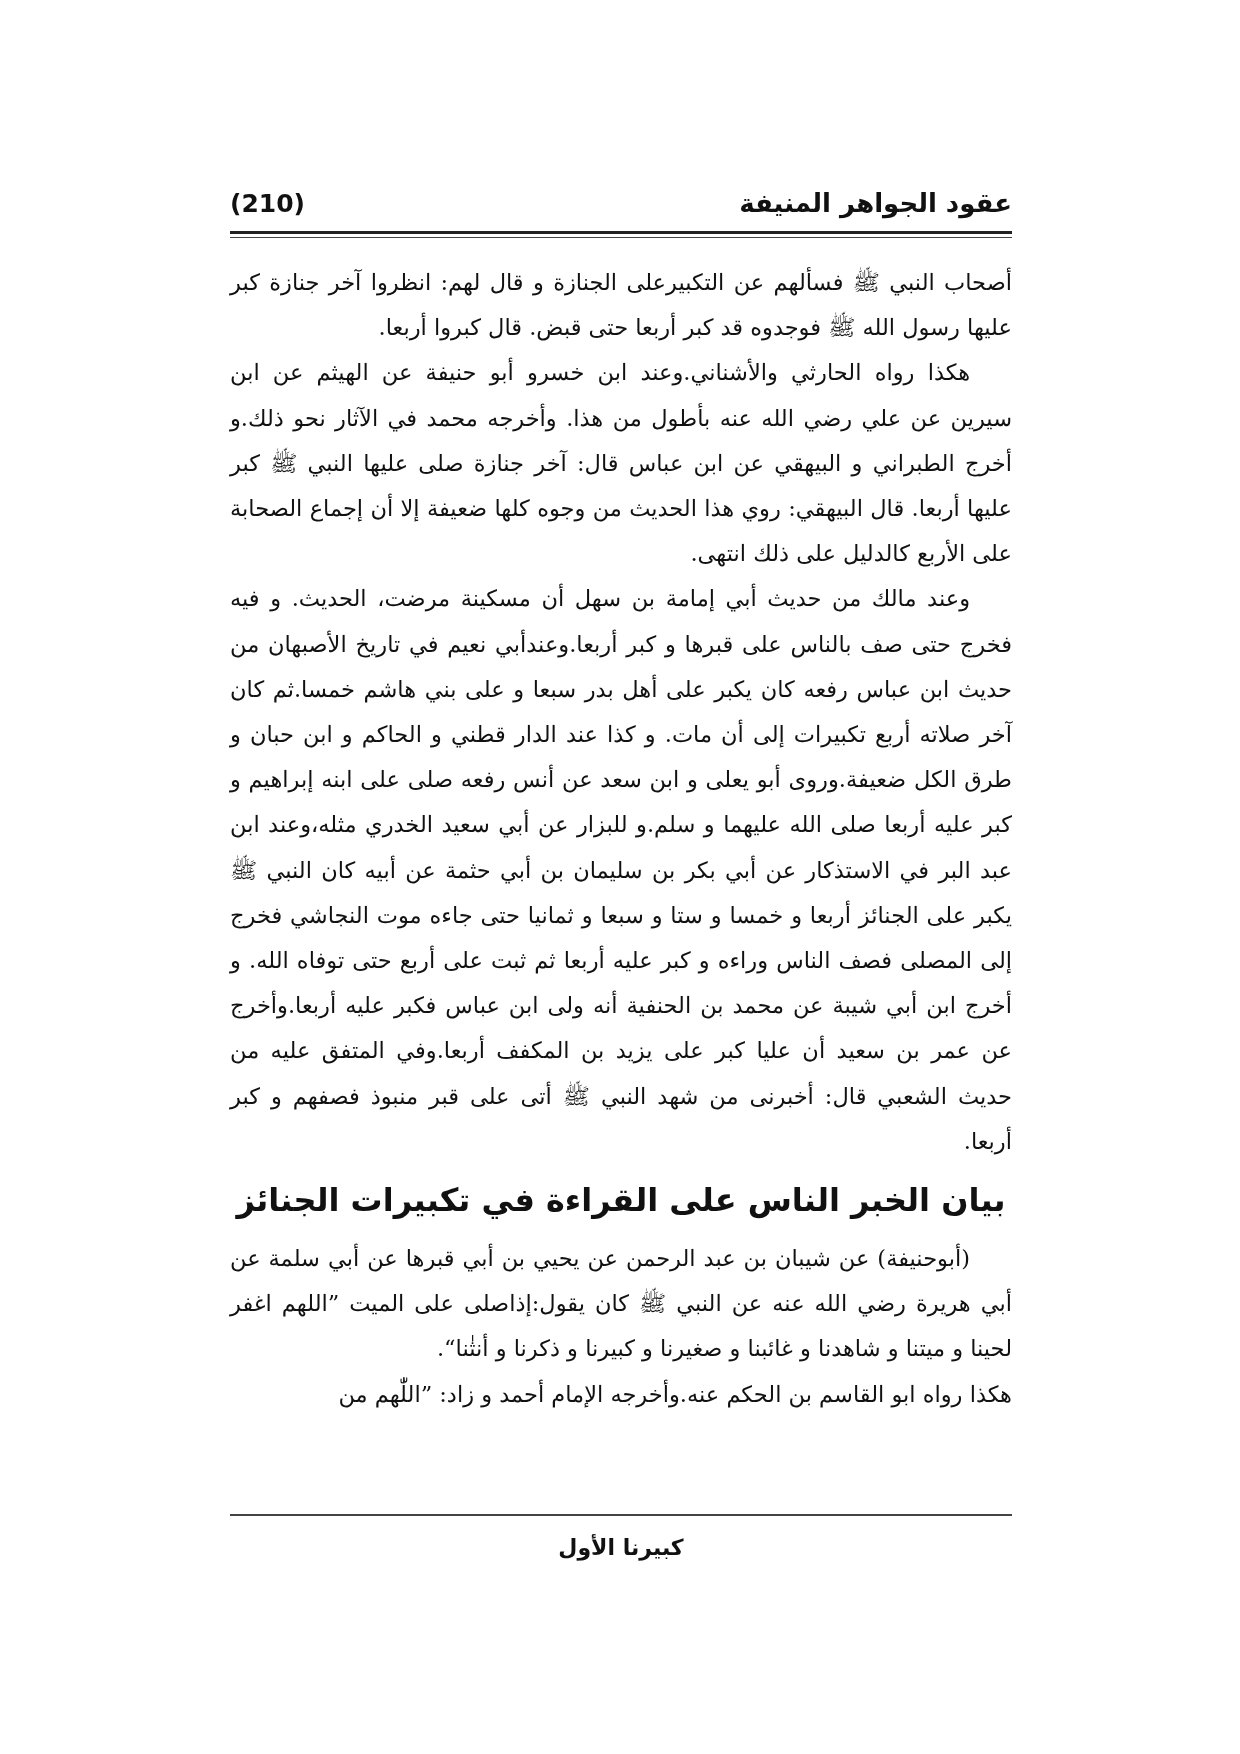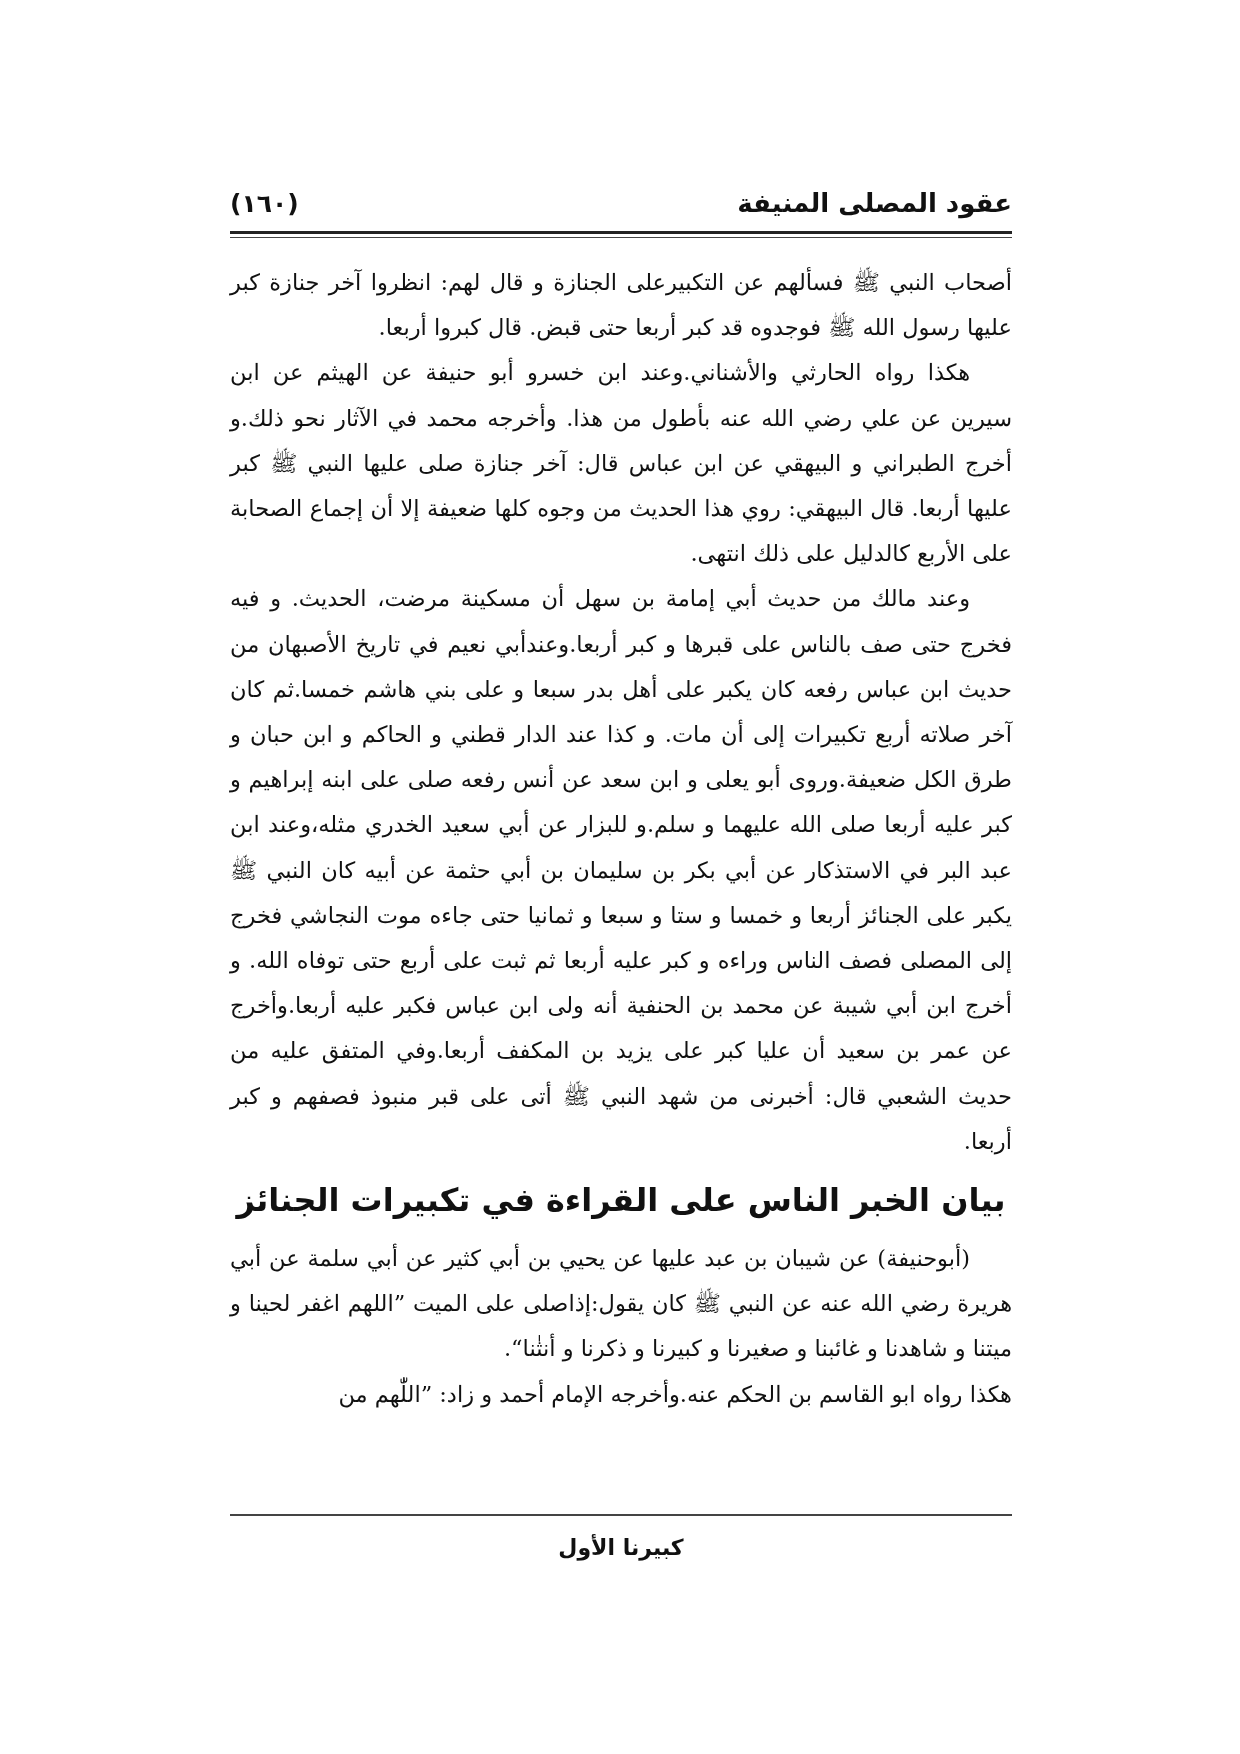--- a/index.html
+++ b/index.html
@@ -107,33 +107,33 @@
       font-size: 22px;
       line-height: 40px;
     }
   </style>
 </head>
 <body>
 
 <div class="page">
 
   <div class="running-header">
-    <span class="book-title">عقود المصلى المنيفة</span>
-    <span class="page-number">(١٦٠)</span>
+    <span class="book-title">عقود الجواهر المنيفة</span>
+    <span class="page-number">(210)</span>
   </div>
   <div class="header-rule"></div>
   <div class="header-rule-thin"></div>
 
   <div class="body-text">
     <p>أصحاب النبي ﷺ فسألهم عن التكبيرعلى الجنازة و قال لهم: انظروا آخر جنازة كبر عليها رسول الله ﷺ فوجدوه قد كبر أربعا حتى قبض. قال كبروا أربعا.</p>
     <p class="indent">هكذا رواه الحارثي والأشناني.وعند ابن خسرو أبو حنيفة عن الهيثم عن ابن سيرين عن علي رضي الله عنه بأطول من هذا. وأخرجه محمد في الآثار نحو ذلك.و أخرج الطبراني و البيهقي عن ابن عباس قال: آخر جنازة صلى عليها النبي ﷺ كبر عليها أربعا. قال البيهقي: روي هذا الحديث من وجوه كلها ضعيفة إلا أن إجماع الصحابة على الأربع كالدليل على ذلك انتهى.</p>
     <p class="indent">وعند مالك من حديث أبي إمامة بن سهل أن مسكينة مرضت، الحديث. و فيه فخرج حتى صف بالناس على قبرها و كبر أربعا.وعندأبي نعيم في تاريخ الأصبهان من حديث ابن عباس رفعه كان يكبر على أهل بدر سبعا و على بني هاشم خمسا.ثم كان آخر صلاته أربع تكبيرات إلى أن مات. و كذا عند الدار قطني و الحاكم و ابن حبان و طرق الكل ضعيفة.وروى أبو يعلى و ابن سعد عن أنس رفعه صلى على ابنه إبراهيم و كبر عليه أربعا صلى الله عليهما و سلم.و للبزار عن أبي سعيد الخدري مثله،وعند ابن عبد البر في الاستذكار عن أبي بكر بن سليمان بن أبي حثمة عن أبيه كان النبي ﷺ يكبر على الجنائز أربعا و خمسا و ستا و سبعا و ثمانيا حتى جاءه موت النجاشي فخرج إلى المصلى فصف الناس وراءه و كبر عليه أربعا ثم ثبت على أربع حتى توفاه الله. و أخرج ابن أبي شيبة عن محمد بن الحنفية أنه ولى ابن عباس فكبر عليه أربعا.وأخرج عن عمر بن سعيد أن عليا كبر على يزيد بن المكفف أربعا.وفي المتفق عليه من حديث الشعبي قال: أخبرنى من شهد النبي ﷺ أتى على قبر منبوذ فصفهم و كبر أربعا.</p>
 
     <p class="section-heading">بيان الخبر الناس على القراءة في تكبيرات الجنائز</p>
 
-    <p class="indent">(أبوحنيفة) عن شيبان بن عبد عليها عن يحيي بن أبي كثير عن أبي سلمة عن أبي هريرة رضي الله عنه عن النبي ﷺ كان يقول:إذاصلى على الميت ”اللهم اغفر لحينا و ميتنا و شاهدنا و غائبنا و صغيرنا و كبيرنا و ذكرنا و أنثٰنا“.</p>
+    <p class="indent">(أبوحنيفة) عن شيبان بن عبد الرحمن عن يحيي بن أبي قبرها عن أبي سلمة عن أبي هريرة رضي الله عنه عن النبي ﷺ كان يقول:إذاصلى على الميت ”اللهم اغفر لحينا و ميتنا و شاهدنا و غائبنا و صغيرنا و كبيرنا و ذكرنا و أنثٰنا“.</p>
     <p>هكذا رواه ابو القاسم بن الحكم عنه.وأخرجه الإمام أحمد و زاد: ”اللّٰهم من</p>
   </div>
 
   <div class="footer-rule"></div>
   <div class="volume-label">كبيرنا الأول</div>
 
 </div>
 
 </body></html>

